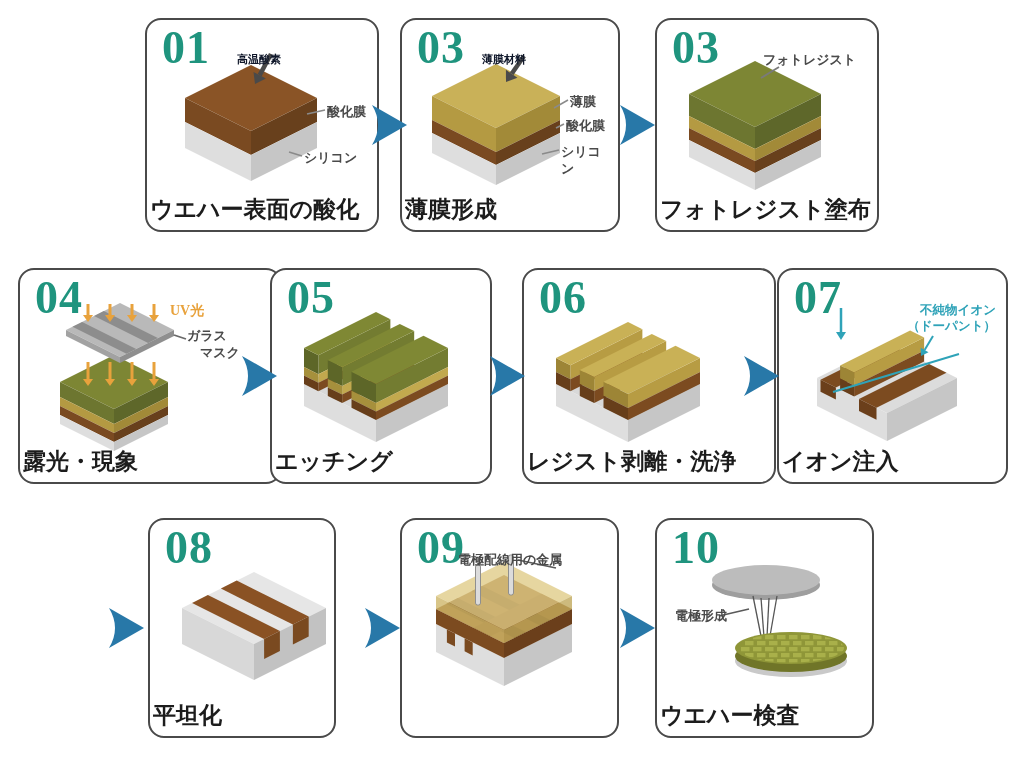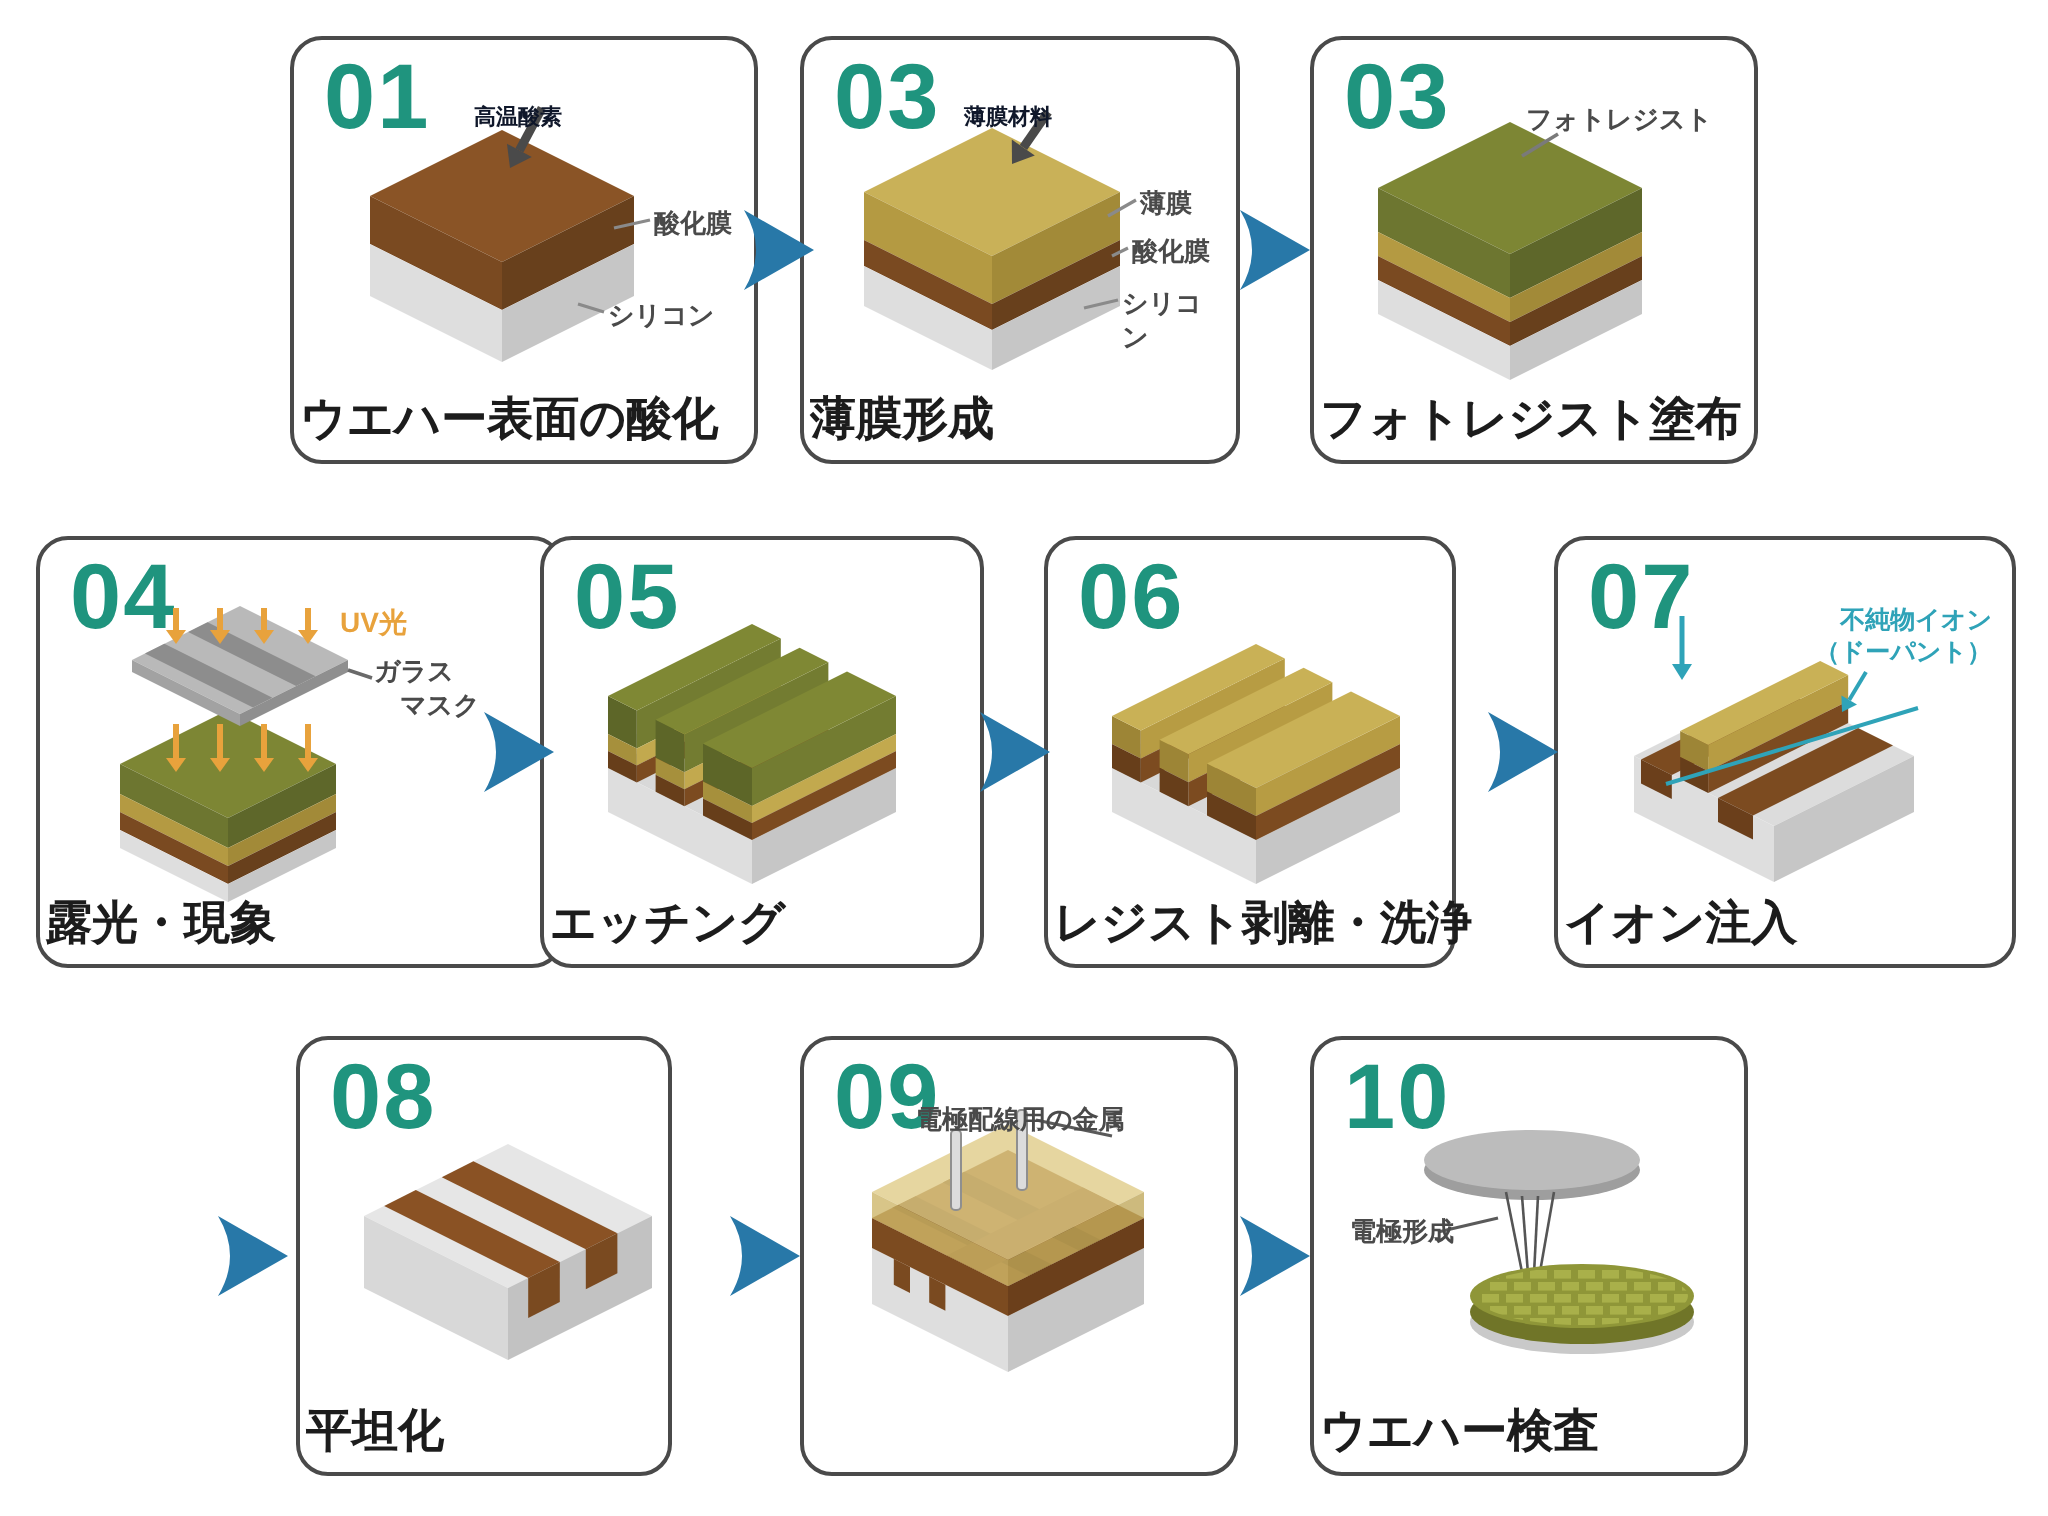--- a/index.html
+++ b/index.html
@@ -1,17 +1,17 @@
 <!DOCTYPE html>
 <html style="--num: #1f947e; --arrow: #2878a8; --border: #4a4a4a; --title: #1c1c1c; --label: #4a4a4a; --uv: #e8a23c; --ion: #2fa3b8;"><head>
 <meta charset="utf-8">
 <style>
   html,body{margin:0;padding:0;background:#fff;}
   .canvas{position:relative;width:1024px;height:758px;background:#fff;overflow:hidden;
-          font-family:Liberation Sans, sans-serif;}
+          font-family:Liberation Serif, serif;}
   .card{position:absolute;background:#fff;border:2px solid var(--border,#4a4a4a);
         border-radius:16px;box-sizing:border-box;}
   .num{position:absolute;left:15px;top:2px;font-size:46px;font-weight:800;
        color:var(--num,#1f947e);letter-spacing:1px;line-height:1.15;}
   .illus{position:absolute;left:4px;right:4px;top:32px;bottom:34px;}
   .illus svg{position:absolute;left:0;top:0;width:100%;height:100%;overflow:visible;}
   .lbl{position:absolute;font-size:13px;font-weight:600;color:var(--label,#4a4a4a);
        line-height:1.3;white-space:pre-line;}
   .lbl.ann{font-size:11px;font-weight:700;color:#0f172a;}
   .lbl.uv{color:var(--uv,#e8a23c);font-weight:700;font-size:14px;}
@@ -161,21 +161,21 @@
           <polygon points="100.0,101.0 172.0,65.0 172.0,73.5 100.0,109.5" fill="#c2a94e"></polygon>
           <polygon points="75.5,88.8 100.0,101.0 100.0,109.5 75.5,97.3" fill="#a6903c"></polygon>
           <polygon points="100.0,109.5 172.0,73.5 172.0,82.0 100.0,118.0" fill="#7c4b20"></polygon>
           <polygon points="75.5,97.3 100.0,109.5 100.0,118.0 75.5,105.8" fill="#673e1a"></polygon>
           <polygon points="75.5,69.8 147.5,33.8 172.0,46.0 100.0,82.0" fill="#7f8834"></polygon>
         </svg>
     </div>
     <div class="title">エッチング</div>
   </div>
 
-  <div class="card" style="left:522px;top:268px;width:206px;height:216px">
+  <div class="card" style="left:522px;top:268px;width:254px;height:216px">
     <div class="num">06</div>
     <div class="illus">
       <svg id="il6">
           <polygon points="28.0,82.0 100.0,46.0 172.0,82.0 100.0,118.0" fill="#d8d8d8"></polygon>
           <polygon points="28.0,82.0 100.0,118.0 100.0,140.0 28.0,104.0" fill="#dedede"></polygon>
           <polygon points="100.0,118.0 172.0,82.0 172.0,104.0 100.0,140.0" fill="#c6c6c6"></polygon>
           <polygon points="42.4,63.2 114.4,27.2 114.4,41.2 42.4,77.2" fill="#b79c43"></polygon>
           <polygon points="28.0,56.0 42.4,63.2 42.4,77.2 28.0,70.0" fill="#9d8536"></polygon>
           <polygon points="42.4,77.2 114.4,41.2 114.4,53.2 42.4,89.2" fill="#7c4b20"></polygon>
           <polygon points="28.0,70.0 42.4,77.2 42.4,89.2 28.0,82.0" fill="#673e1a"></polygon>

